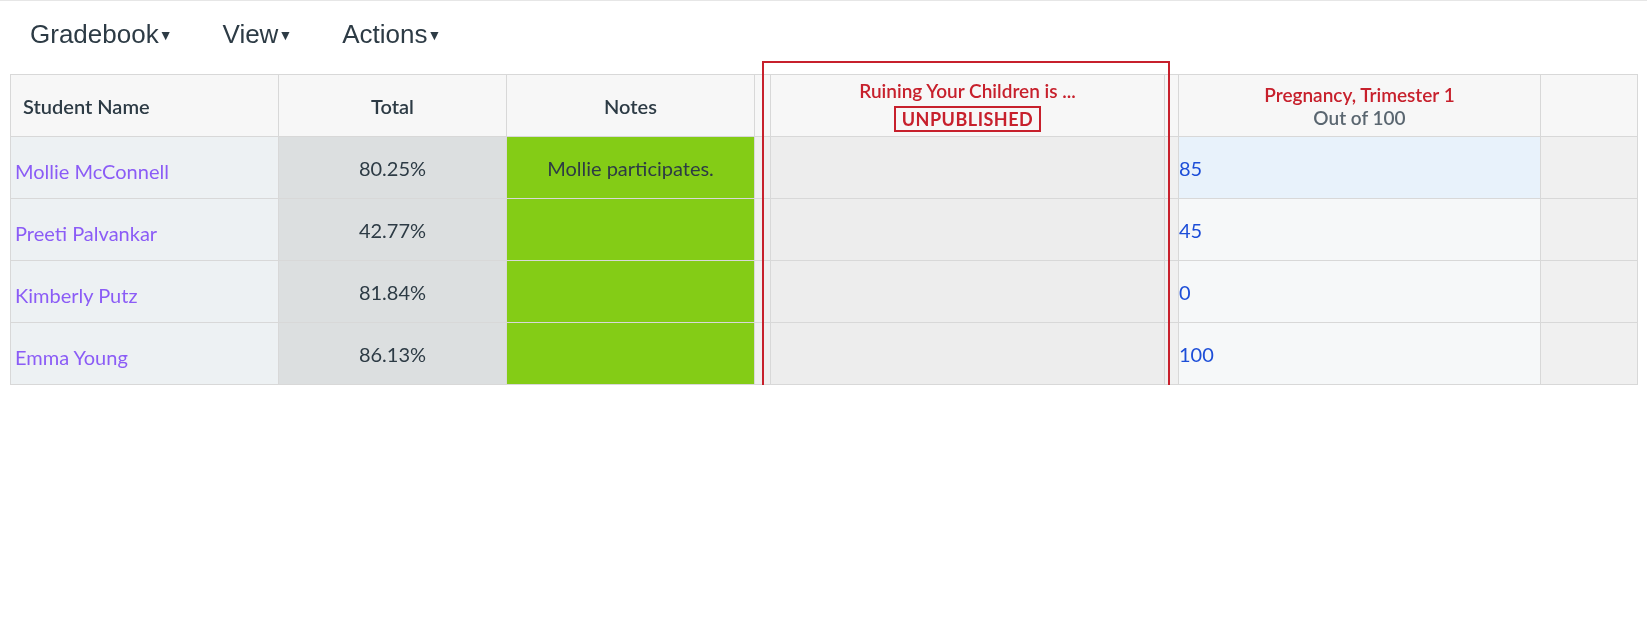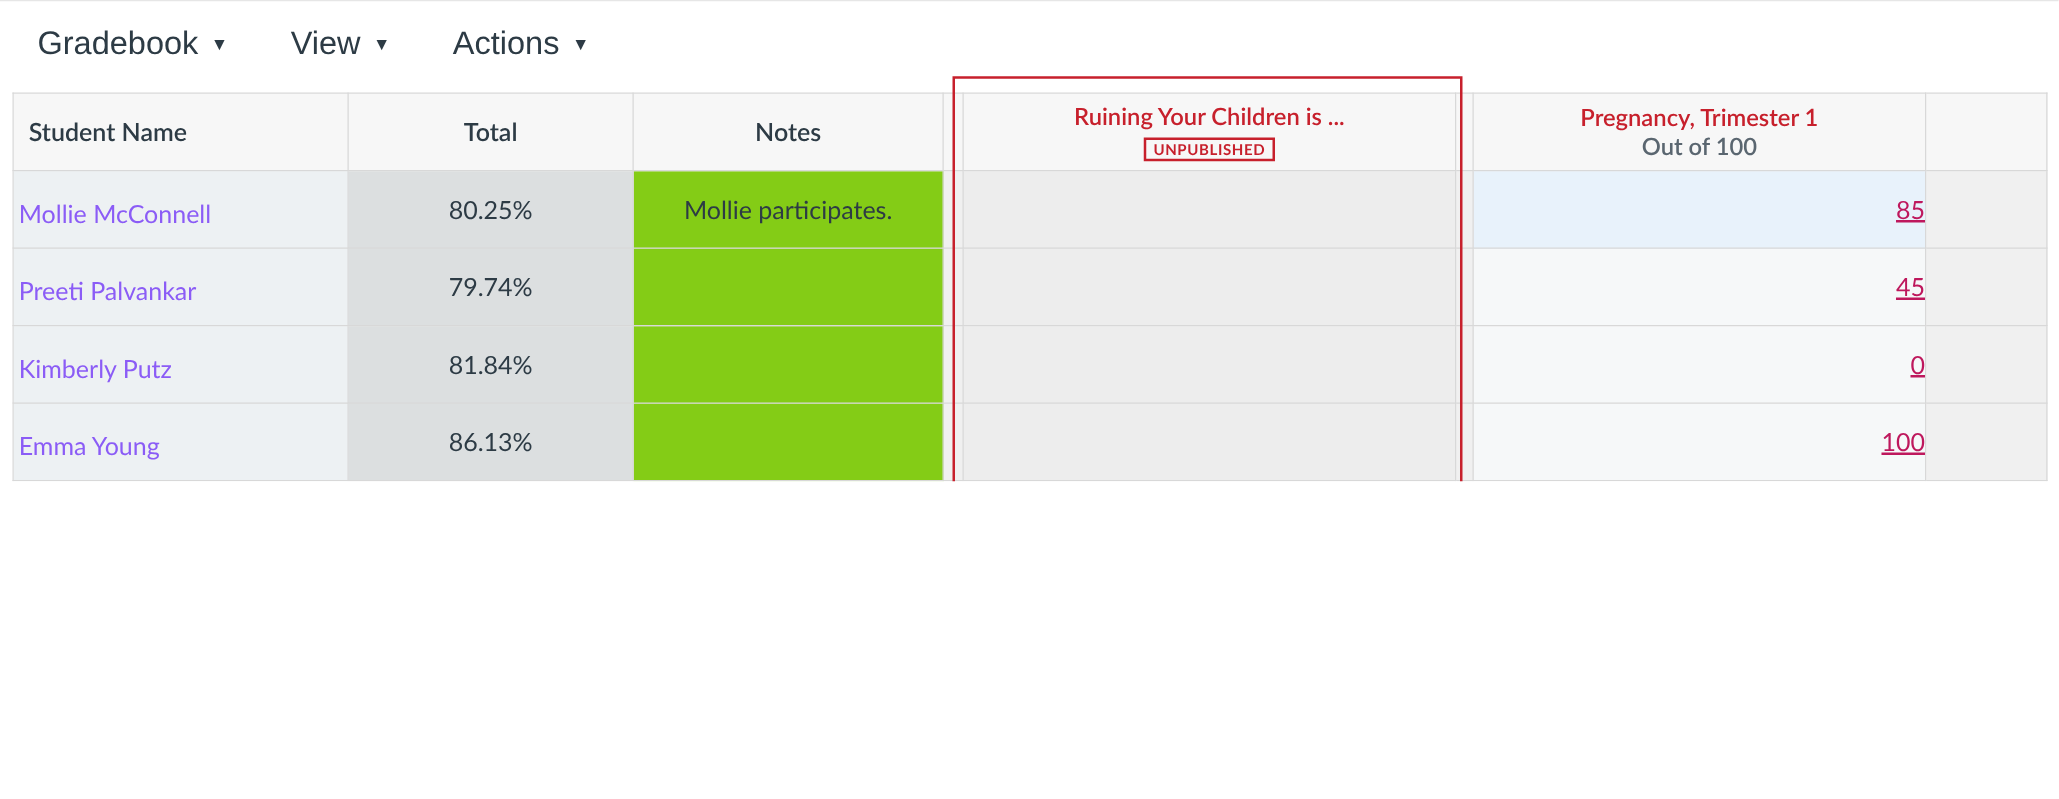--- a/index.html
+++ b/index.html
@@ -29,21 +29,21 @@
       flex: 1;
     }
     .dropdown-btn {
       font-size: 26px;
       color: #2d3b45;
       background: none;
       border: none;
       cursor: pointer;
       display: inline-flex;
       align-items: center;
-      gap: 10px;
+      gap: 0;
       font-weight: 400;
     }
     .caret-down {
       font-size: 14px;
       color: #2d3b45;
       display: inline-block;
     }
     .toolbar-right {
       display: flex;
       align-items: center;
@@ -114,21 +114,21 @@
       display: block;
     }
     .assign-sub {
       color: #5a6670;
       font-size: 19px;
       display: block;
     }
     .unpub-badge {
       border: 2px solid #c7202c;
       color: #c7202c;
-      font-size: 12px;
+      font-size: 18px;
       font-weight: 700;
       padding: 0 6px;
       display: inline-block;
       margin-top: 4px;
       letter-spacing: 0.5px;
     }
     .student-cell {
       background: #edf1f3;
       color: #8b5cf6;
       text-align: left;
@@ -146,24 +146,23 @@
       background: #84cc16;
       text-align: center;
       color: #2d3b45;
       font-size: 22px;
     }
     .unpub-cell {
       background: #ededed;
     }
     .grade-cell {
       background: #f6f8f9;
-      text-align: right;
-      color: #be185d;
+      text-align: left;
+      color: #1d4ed8;
       font-size: 22px;
-      text-decoration: underline;
     }
     .grade-cell.highlight {
       background: #e8f2fb;
     }
     .highlight-box {
       position: absolute;
       border: 2px solid #c7202c;
       top: -13px;
       left: 752px;
       width: 408px;
@@ -235,21 +234,21 @@
           <td class="total-cell">80.25%</td>
           <td class="notes-cell">Mollie participates.</td>
           <td class="gap-col-cell"></td>
           <td class="unpub-cell"></td>
           <td class="gap-col-cell"></td>
           <td class="grade-cell highlight">85</td>
           <td class="gap-col-cell"></td>
         </tr>
         <tr>
           <td class="student-cell">Preeti Palvankar</td>
-          <td class="total-cell">79.74%</td>
+          <td class="total-cell">42.77%</td>
           <td class="notes-cell"></td>
           <td class="gap-col-cell"></td>
           <td class="unpub-cell"></td>
           <td class="gap-col-cell"></td>
           <td class="grade-cell">45</td>
           <td class="gap-col-cell"></td>
         </tr>
         <tr>
           <td class="student-cell">Kimberly Putz</td>
           <td class="total-cell">81.84%</td>

